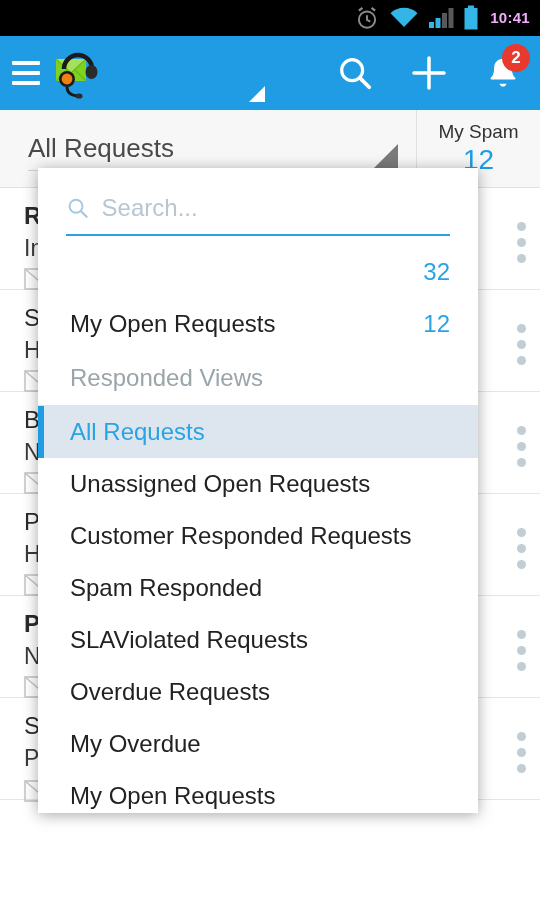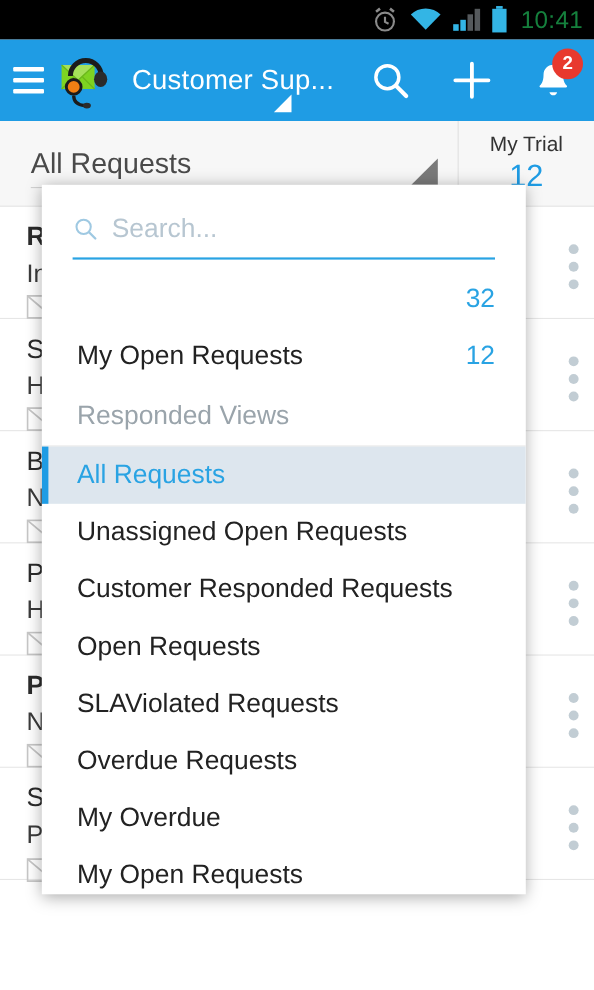--- a/index.html
+++ b/index.html
@@ -11,21 +11,21 @@
     position:relative;
   }
   #app { position:relative; width:540px; height:900px; overflow:hidden; background:#fff; }
 
   
   .statusbar {
     height:36px; background:#000; display:flex; align-items:center;
     justify-content:flex-end; padding-right:10px; gap:9px;
   }
   .sb-icon { display:block; }
-  .sb-time { color:#15803d; font-size:22px; letter-spacing:.3px; line-height:36px; padding-left:2px;}
+  .sb-time { color:#f0abfc; font-size:15px; letter-spacing:.3px; line-height:36px; padding-left:2px;font-weight:bold;}
 
   
   .toolbar {
     height:74px; background:#1f9ce4; display:flex; align-items:center;
     position:relative; padding:0 0 0 4px;
   }
   .hamburger { width:40px; height:40px; display:flex; flex-direction:column;
     justify-content:center; gap:6px; padding:0 6px; margin-left:2px;}
   .hamburger span { display:block; height:4px; background:#fff; border-radius:1px; width:28px;}
   .applogo { width:52px; height:52px; position:relative; margin-left:4px; flex:none;}
@@ -153,21 +153,20 @@
           <path d="M14 22a14 14 0 0 1 28 0" fill="none" stroke="#1b1b1b" stroke-width="4.5"></path>
           <ellipse cx="41.5" cy="25" rx="6" ry="7" fill="#2b2b2b"></ellipse>
           <circle cx="17" cy="32" r="8" fill="#1b1b1b"></circle>
           <circle cx="17" cy="32" r="5.4" fill="#f07f14"></circle>
           <path d="M17 40 q0 8 10 9" fill="none" stroke="#1b1b1b" stroke-width="3"></path>
           <ellipse cx="29" cy="49" rx="3.6" ry="2.6" fill="#2b2b2b"></ellipse>
         </g>
       </svg>
     </div>
 
-    <div class="apptitle">Customer Sup...</div>
     <div class="title-caret"></div>
 
     <div class="tb-actions">
       <div class="tb-btn">
         <svg width="38" height="38" viewBox="0 0 24 24">
           <circle cx="10.2" cy="10.2" r="6.6" fill="none" stroke="#fff" stroke-width="2"></circle>
           <path d="M15.2 15.2 21 21" stroke="#fff" stroke-width="2.4" stroke-linecap="round"></path>
         </svg>
       </div>
       <div class="tb-btn">
@@ -185,21 +184,21 @@
     </div>
   </div>
 
   <div class="filterbar">
     <div class="filter-left">
       <span class="label">All Requests</span>
       <div class="filter-underline"></div>
       <div class="filter-caret"></div>
     </div>
     <div class="filter-right">
-      <span class="cap">My Trial</span>
+      <span class="cap">My Spam</span>
       <span class="num">12</span>
     </div>
   </div>
 
   <div class="list">
 
     <div class="row">
       <div class="row-top">
         <span class="row-subject unread">R</span>
         <span class="row-time">03:42 AM</span>
@@ -345,21 +344,21 @@
     <div class="dd-item selected">
       <span>All Requests</span>
     </div>
     <div class="dd-item">
       <span>Unassigned Open Requests</span>
     </div>
     <div class="dd-item">
       <span>Customer Responded Requests</span>
     </div>
     <div class="dd-item">
-      <span>Open Requests</span>
+      <span>Spam Responded</span>
     </div>
     <div class="dd-item">
       <span>SLAViolated Requests</span>
     </div>
     <div class="dd-item">
       <span>Overdue Requests</span>
     </div>
     <div class="dd-item">
       <span>My Overdue</span>
     </div>

